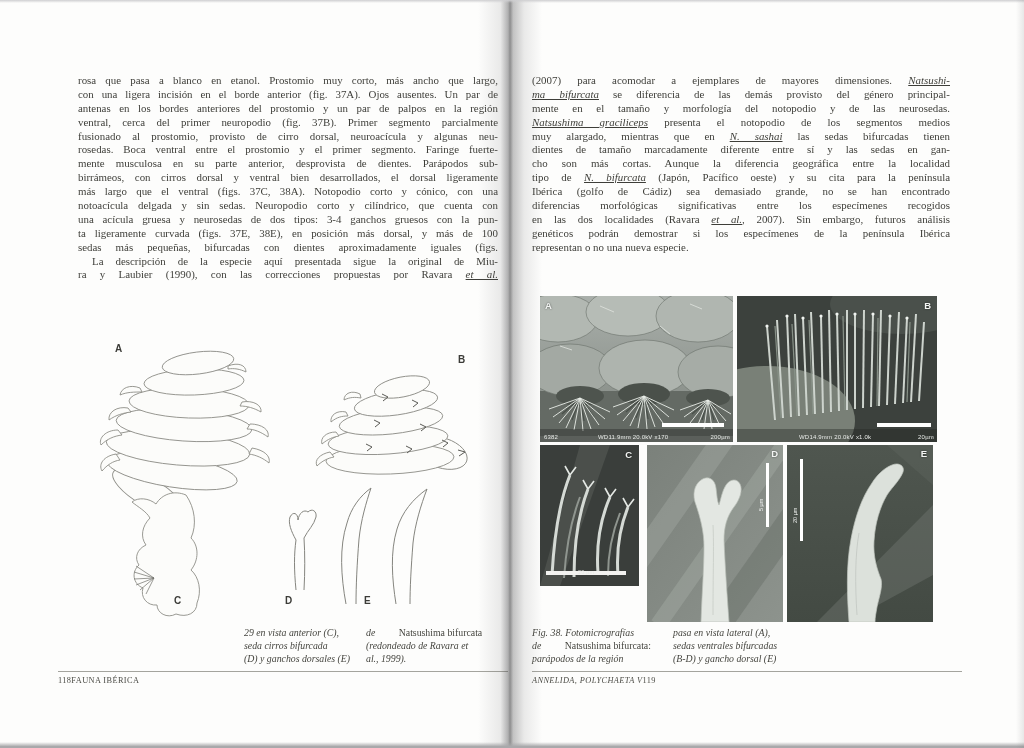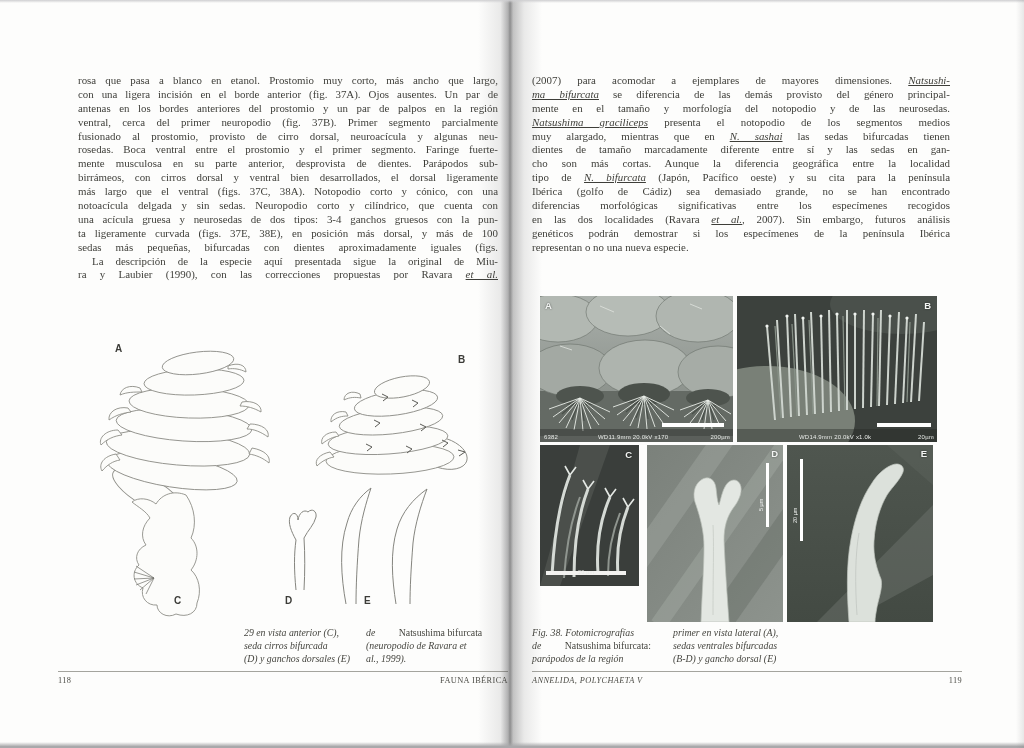--- a/index.html
+++ b/index.html
@@ -17,21 +17,21 @@
   
   .fig37{position:absolute;left:90px;top:332px;width:410px;height:288px;}
   .figlabel{position:absolute;font-family:"Liberation Sans",sans-serif;font-size:10px;
             font-weight:700;color:#3c3c38;}
   
   .caption{position:absolute;font-style:italic;font-size:9.8px;line-height:12.8px;color:#45453f;}
   .caption .tline{text-align:left;text-align-last:auto;height:12.8px;}
   
   .footer{position:absolute;}
   .rule{height:1px;background:#a4a49e;}
-  .frow{display:flex;justify-content:space-between;margin-top:4px;font-size:8.3px;
+  .frow{display:flex;justify-content:flex-start;margin-top:4px;font-size:8.3px;
         color:#4c4c46;letter-spacing:.4px;}
   .ital{font-style:italic;}
   
   .sem{position:absolute;overflow:hidden;background:#555;}
   .sem svg{display:block;}
   .semlabel{position:absolute;font-family:"Liberation Sans",sans-serif;font-size:9.5px;
             font-weight:700;color:#f3f5f3;text-shadow:0 0 2px rgba(0,0,0,.6);}
   .seminfo{position:absolute;font-family:"Liberation Sans",sans-serif;font-size:6px;
            color:#e7eae7;letter-spacing:.2px;white-space:nowrap;}
   .semvtext{position:absolute;font-family:"Liberation Sans",sans-serif;font-size:5.5px;
@@ -144,21 +144,21 @@
     <span class="figlabel" style="left:274px;top:263px">E</span>
   </div>
 
   <div class="caption" style="left:244px;top:627px;width:142px">
       <div class="tline"><span>29 en vista anterior (C),</span></div>
       <div class="tline"><span>seda cirros bifurcada</span></div>
       <div class="tline"><span>(D) y ganchos dorsales (E)</span></div>
     </div>
   <div class="caption" style="left:366px;top:627px;width:136px">
       <div class="tline"><span>de </span><span class="rm">Natsushima bifurcata</span></div>
-      <div class="tline"><span>(neuropodio de Ravara et</span></div>
+      <div class="tline"><span>(redondeado de Ravara et</span></div>
       <div class="tline"><span>al., 1999).</span></div>
     </div>
 
   <div class="footer" style="left:58px;top:671px;width:450px">
     <div class="rule"></div>
     <div class="frow">
       <span>118</span>
       <span>FAUNA IBÉRICA</span>
     </div>
   </div>
@@ -392,21 +392,21 @@
     <span class="semlabel" style="right:6px;top:3px">E</span>
     <span class="semvtext" style="left:5px;top:78px">20 µm</span>
   </div>
 
   <div class="caption" style="left:532px;top:627px;width:136px">
       <div class="tline"><span>Fig. 38. Fotomicrografías</span></div>
       <div class="tline"><span>de </span><span class="rm">Natsushima bifurcata:</span></div>
       <div class="tline"><span>parápodos de la región</span></div>
     </div>
   <div class="caption" style="left:673px;top:627px;width:142px">
-      <div class="tline"><span>primer en vista lateral (A),</span></div>
+      <div class="tline"><span>pasa en vista lateral (A),</span></div>
       <div class="tline"><span>sedas ventrales bifurcadas</span></div>
       <div class="tline"><span>(B-D) y gancho dorsal (E)</span></div>
     </div>
 
   <div class="footer" style="left:532px;top:671px;width:430px">
     <div class="rule"></div>
     <div class="frow">
       <span class="ital">ANNELIDA, POLYCHAETA V</span>
       <span>119</span>
     </div>

